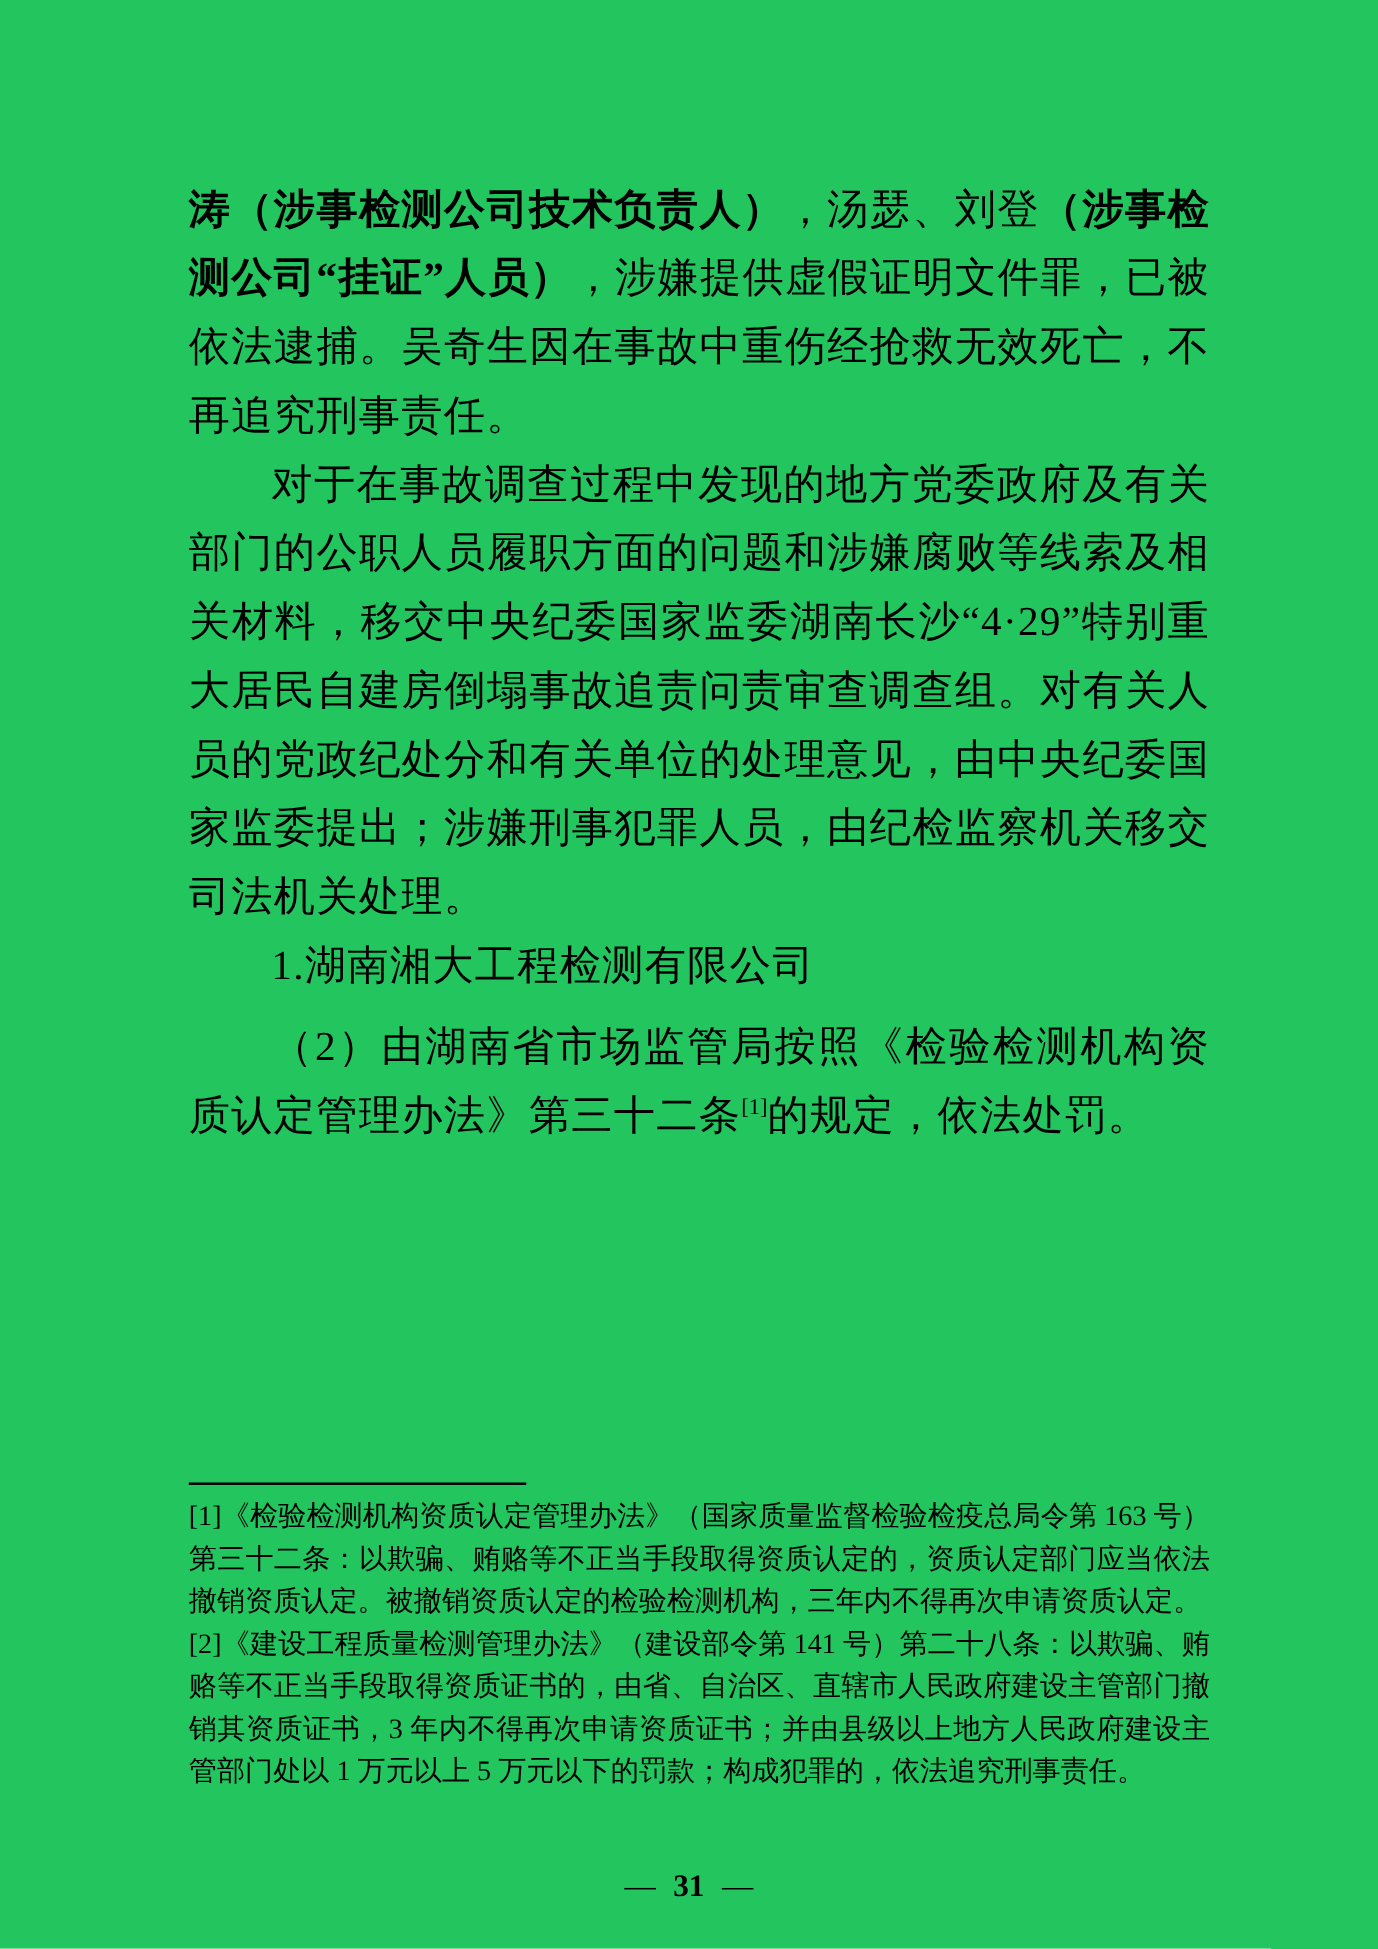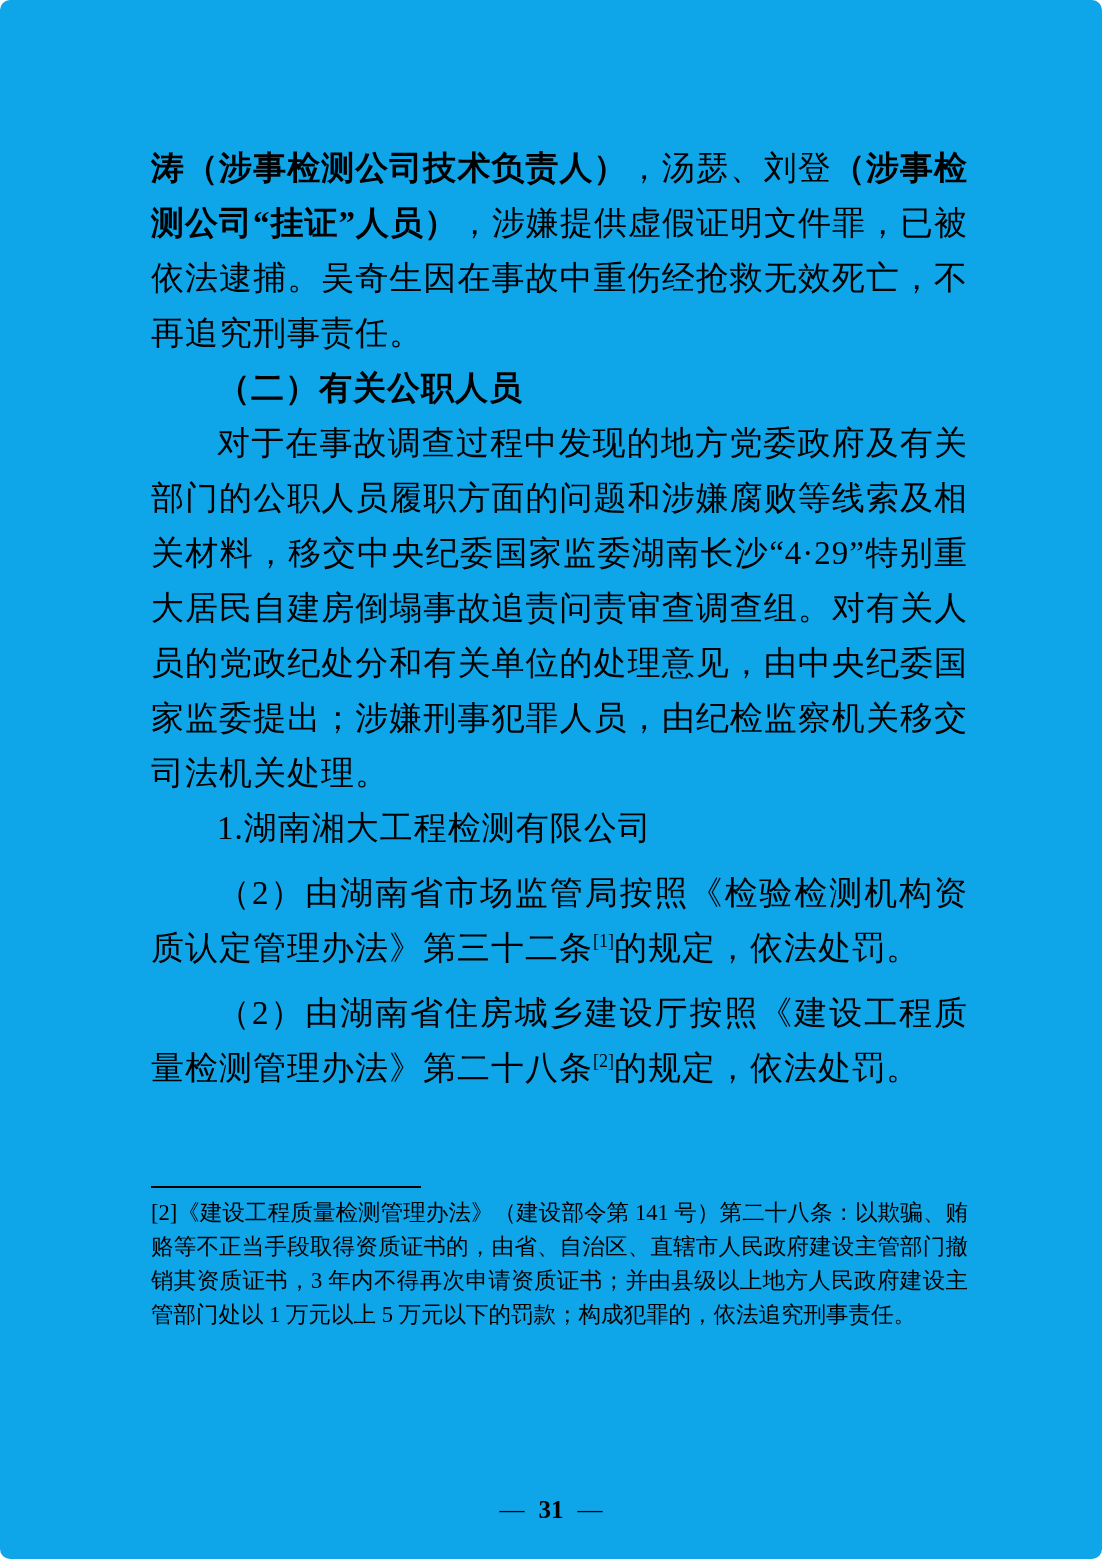--- a/index.html
+++ b/index.html
@@ -1,26 +1,25 @@
 <!DOCTYPE html>
 <html><head>
 <meta charset="utf-8">
 <style>
   * { margin: 0; padding: 0; box-sizing: border-box; }
   html, body { background: #ffffff; }
   .page {
     position: relative;
     width: 1102px;
     height: 1559px;
-    background: #0ea5e9;
+    background: #22c55e;
     color: #000000;
     font-family: "Liberation Serif", "DejaVu Serif", serif;
     overflow: hidden;
     margin: 0 auto;
-    border-radius: 10px;
   }
   .body-text {
     position: absolute;
     left: 151px;
     top: 141px;
     width: 817px;
     font-size: 33px;
     line-height: 55px;
     letter-spacing: 1px;
     text-align: justify;
@@ -68,34 +67,33 @@
 </style>
 </head>
 <body>
 
 <div class="page">
 
   <main class="body-text">
 
     <p class="para no-indent"><span class="bold">涛（涉事检测公司技术负责人）</span><span>，汤瑟、刘登</span><span class="bold">（涉事检测公司“挂证”人员）</span><span>，涉嫌提供虚假证明文件罪，已被依法逮捕。吴奇生因在事故中重伤经抢救无效死亡，不再追究刑事责任。</span></p>
 
-    <h2 class="heading">（二）有关公职人员</h2>
 
     <p class="para">对于在事故调查过程中发现的地方党委政府及有关部门的公职人员履职方面的问题和涉嫌腐败等线索及相关材料，移交中央纪委国家监委湖南长沙“4·29”特别重大居民自建房倒塌事故追责问责审查调查组。对有关人员的党政纪处分和有关单位的处理意见，由中央纪委国家监委提出；涉嫌刑事犯罪人员，由纪检监察机关移交司法机关处理。</p>
 
 
     <p class="para">1.湖南湘大工程检测有限公司</p>
 
     <p class="para spaced"><span>（2）由湖南省市场监管局按照《检验检测机构资质认定管理办法》第三十二条</span><sup class="fn-ref">[1]</sup><span>的规定，依法处罚。</span></p>
 
-    <p class="para spaced"><span>（2）由湖南省住房城乡建设厅按照《建设工程质量检测管理办法》第二十八条</span><sup class="fn-ref">[2]</sup><span>的规定，依法处罚。</span></p>
 
   </main>
 
   <div class="footnote-sep"></div>
 
   <section class="footnotes">
+      <p class="footnote">[1]《检验检测机构资质认定管理办法》（国家质量监督检验检疫总局令第 163 号）第三十二条：以欺骗、贿赂等不正当手段取得资质认定的，资质认定部门应当依法撤销资质认定。被撤销资质认定的检验检测机构，三年内不得再次申请资质认定。</p>
       <p class="footnote">[2]《建设工程质量检测管理办法》（建设部令第 141 号）第二十八条：以欺骗、贿赂等不正当手段取得资质证书的，由省、自治区、直辖市人民政府建设主管部门撤销其资质证书，3 年内不得再次申请资质证书；并由县级以上地方人民政府建设主管部门处以 1 万元以上 5 万元以下的罚款；构成犯罪的，依法追究刑事责任。</p>
     </section>
 
   <footer class="page-number"><span>—</span><span class="num">31</span><span>—</span></footer>
 
 </div>
 
 </body></html>

